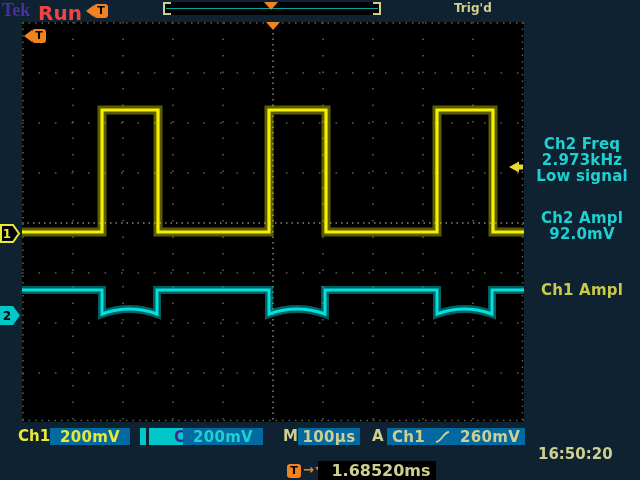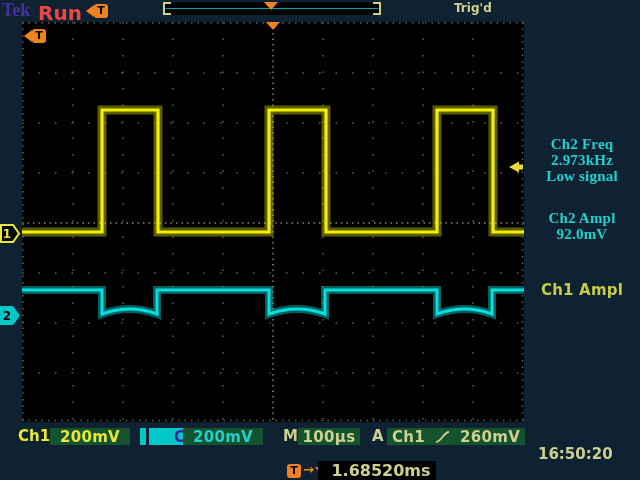--- a/index.html
+++ b/index.html
@@ -38,29 +38,29 @@
   .graticule svg{position:absolute;left:0;top:0;}
   .grat-tmark{left:2px;top:7px;}
   .grat-tripos{position:absolute;left:244px;top:0;}
 
   
   .chan-tag{position:absolute;left:0;}
 
   
   .meas{position:absolute;left:524px;width:116px;text-align:center;
     font-size:15px;line-height:16px;letter-spacing:0.2px;}
-  .meas.cyan{color:#1fd0d0;font-family:Liberation Serif, serif;}
+  .meas.cyan{color:#1fd0d0;}
   .meas.yellow{color:#c9c94a;}
   #meas-ch2-freq{top:136px;}
   #meas-ch2-ampl{top:210px;}
   #meas-ch1-ampl{top:282px;}
 
   
   .sb-text{position:absolute;top:428px;font-size:15px;line-height:17px;}
-  .sb-box{position:absolute;top:428px;height:17px;background:#14532d;
+  .sb-box{position:absolute;top:428px;height:17px;background:#0369a1;
     display:flex;align-items:center;justify-content:center;
     font-size:15px;letter-spacing:0.3px;}
   .khaki{color:#cfcf90;}
   .yellow{color:#e8e838;text-align:center;}
   .cyan{color:#1fd0d0;}
   .ch2-sel{background:#00c8c8;color:#4c1d95;padding-left:25px;}
   .ch2-frag{position:absolute;left:140px;top:428px;width:6px;height:17px;background:#00c8c8;}
 
   
   .delay-icon{left:287px;top:464px;}

